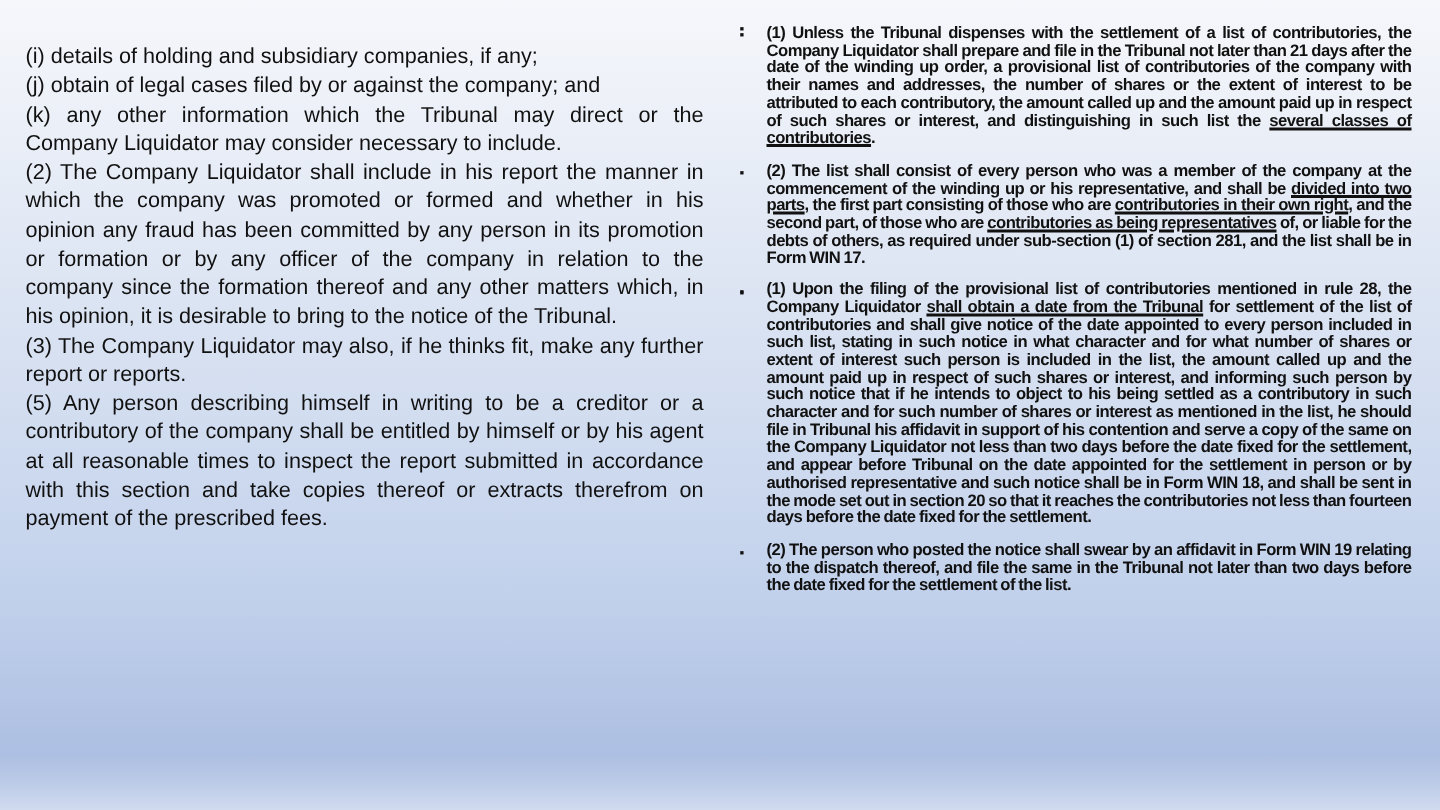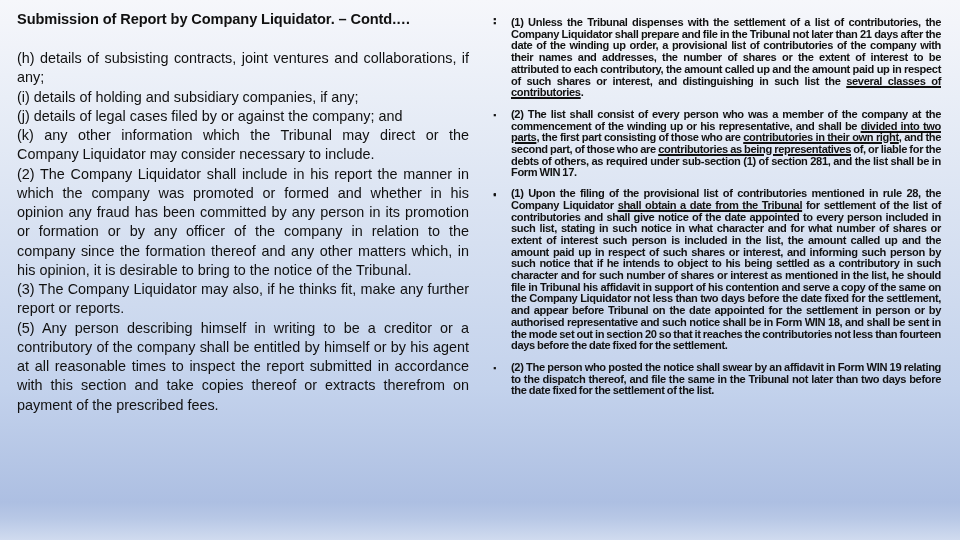--- a/index.html
+++ b/index.html
@@ -35,25 +35,23 @@
   .bullet {
     position: absolute; left: 0; top: 0; font-size: 9px; line-height: 14px; font-weight: bold;
   }
   .r-item:not(.head) .bullet { line-height: 12px; }
   .u { text-decoration: underline; text-decoration-thickness: 1.5px; }
 </style>
 </head>
 <body>
 
 <div class="left">
-  <h1 class="title">Submission of Report by Company Liquidator. – Contd.…</h1>
   <div class="left-body">
-    <p>(h) details of subsisting contracts, joint ventures and collaborations, if any;</p>
     <p>(i) details of holding and subsidiary companies, if any;</p>
-    <p>(j) details of legal cases filed by or against the company; and</p>
+    <p>(j) obtain of legal cases filed by or against the company; and</p>
     <p>(k) any other information which the Tribunal may direct or the Company Liquidator may consider necessary to include.</p>
     <p>(2) The Company Liquidator shall include in his report the manner in which the company was promoted or formed and whether in his opinion any fraud has been committed by any person in its promotion or formation or by any officer of the company in relation to the company since the formation thereof and any other matters which, in his opinion, it is desirable to bring to the notice of the Tribunal.</p>
     <p>(3) The Company Liquidator may also, if he thinks fit, make any further report or reports.</p>
     <p>(5) Any person describing himself in writing to be a creditor or a contributory of the company shall be entitled by himself or by his agent at all reasonable times to inspect the report submitted in accordance with this section and take copies thereof or extracts therefrom on payment of the prescribed fees.</p>
   </div>
 </div>
 
 <div class="right">
 
   <div class="r-item head" style="margin-top:4px;">

